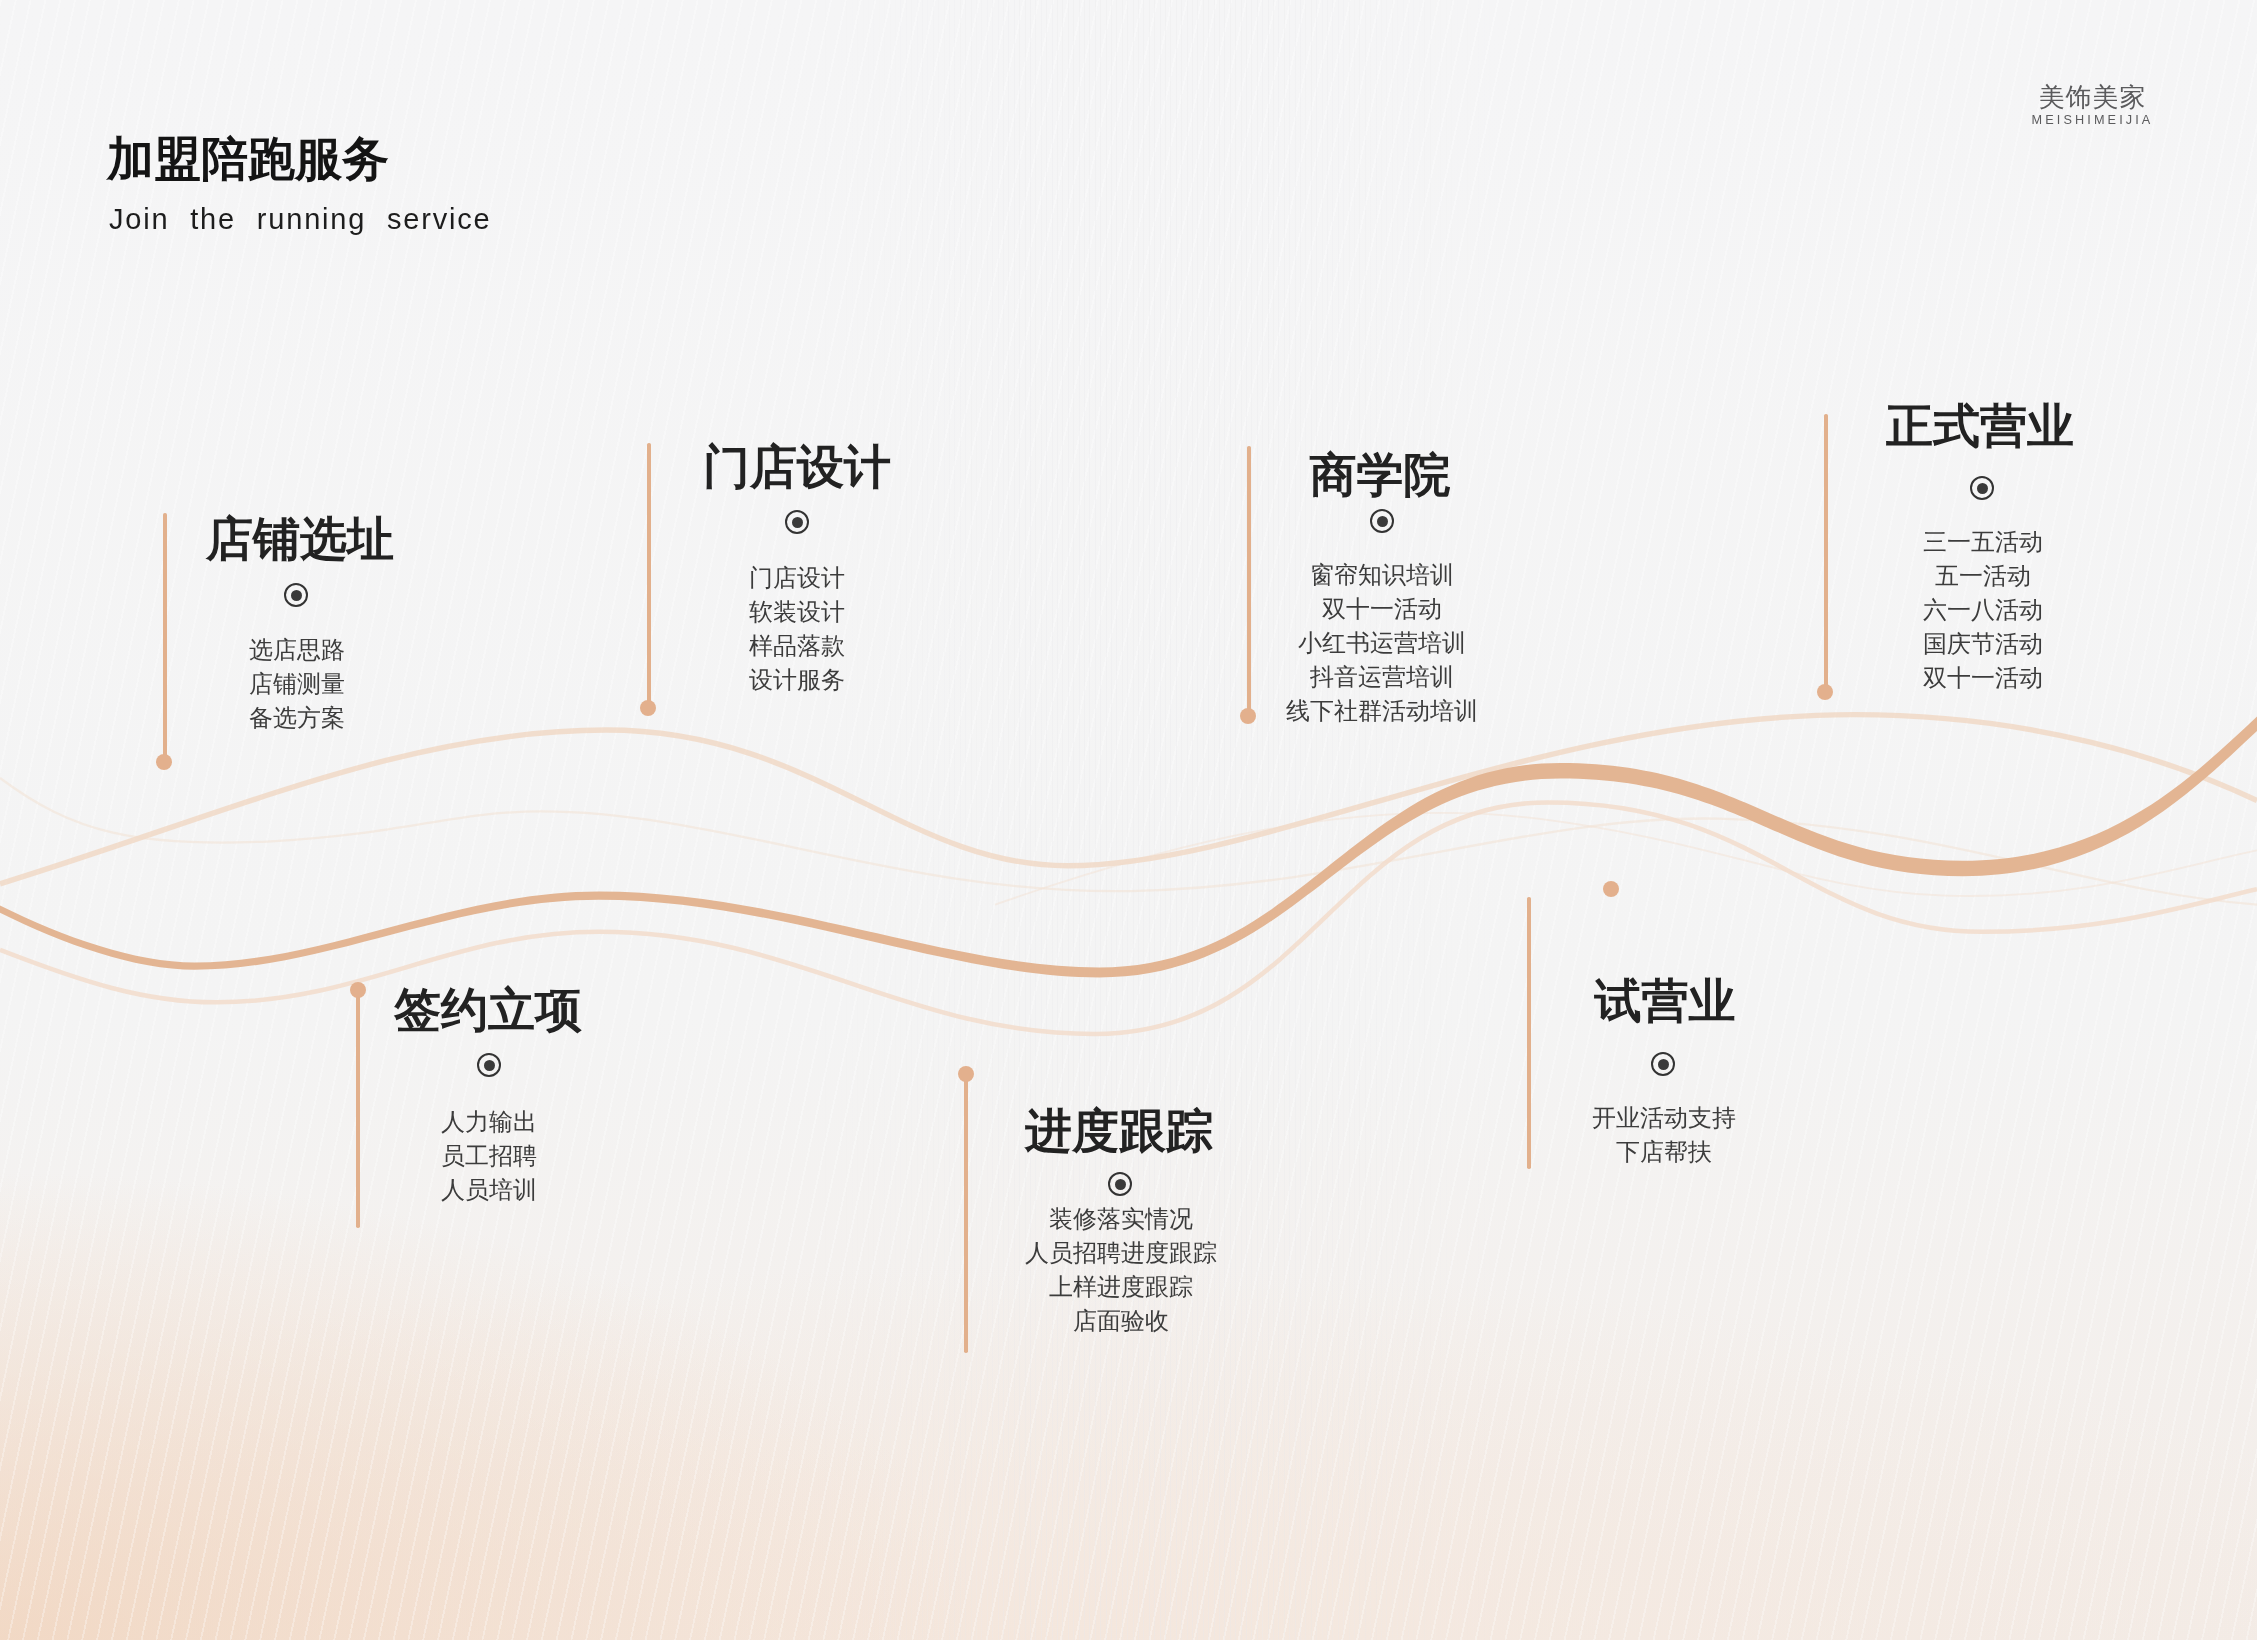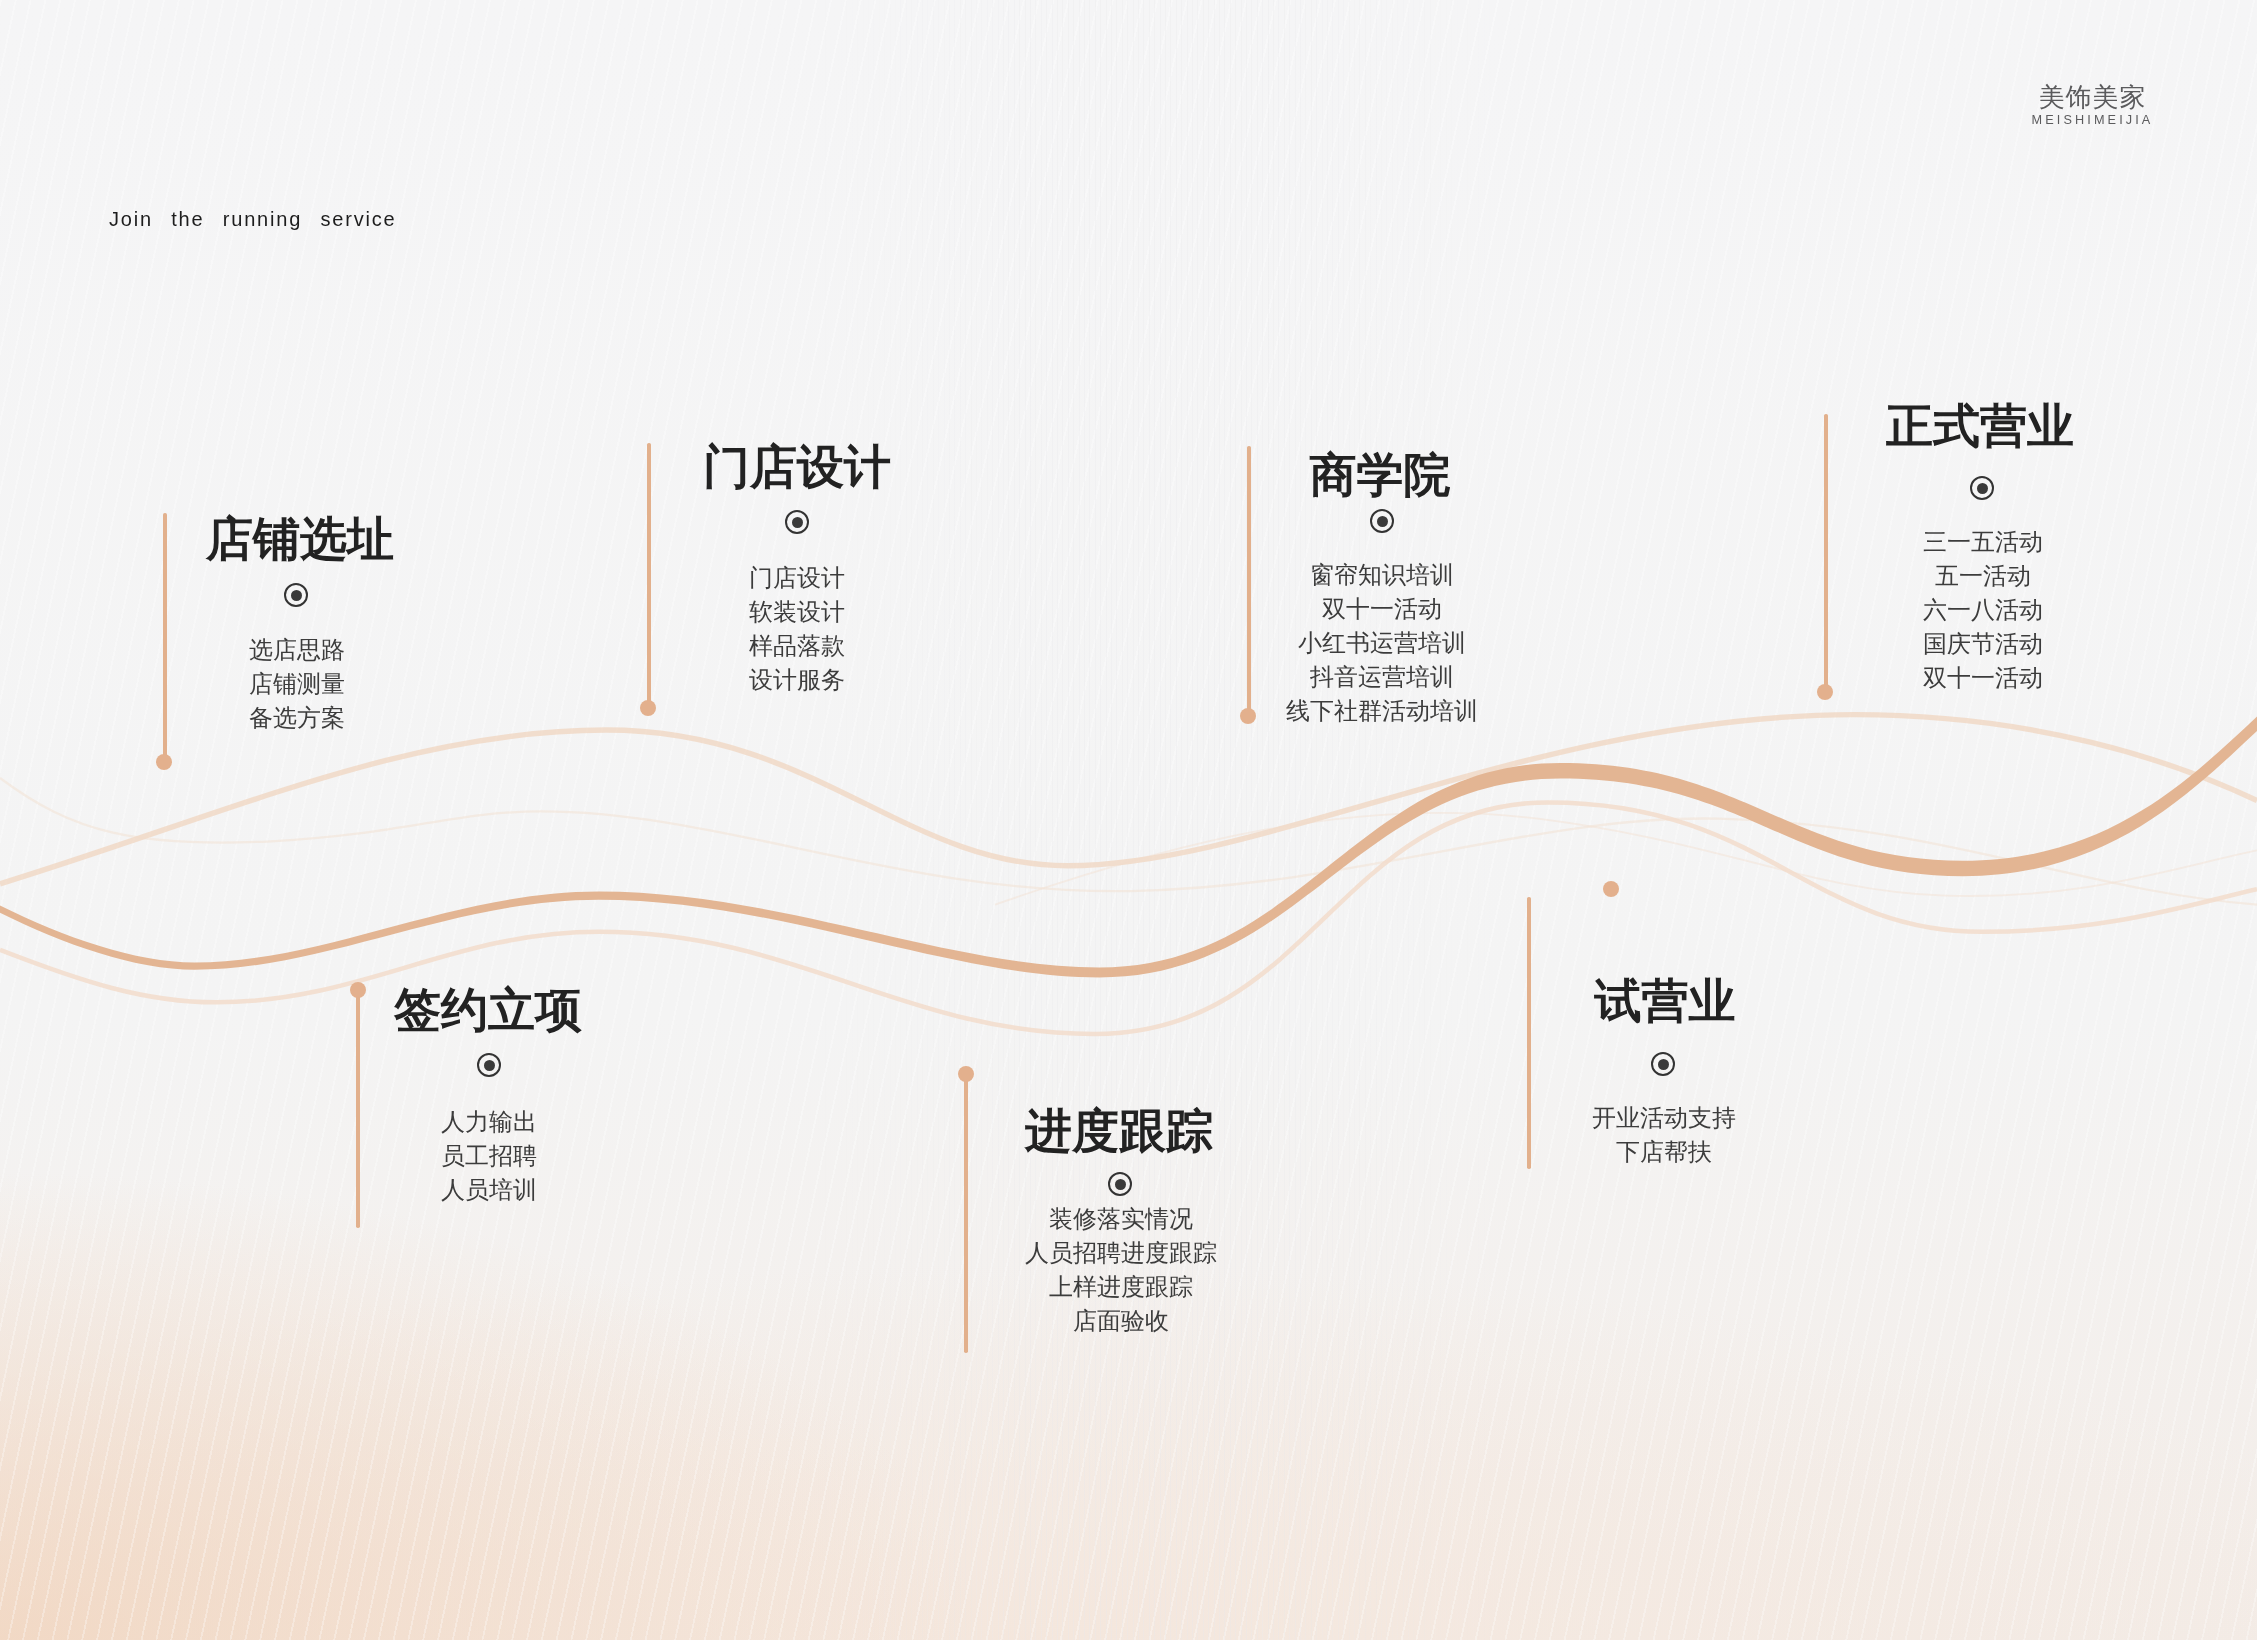--- a/index.html
+++ b/index.html
@@ -26,21 +26,21 @@
   }
   .waves { position: absolute; left: 0; top: 0; width: 2257px; height: 1641px; }
 
   .page-title {
     position: absolute; left: 107px; top: 132px;
     font-family: "DejaVu Serif", serif; font-weight: 900;
     font-size: 47px; line-height: 54px; color: #141414; white-space: nowrap;
   }
   .page-subtitle {
     position: absolute; left: 109px; top: 204px;
-    font-family: "Liberation Sans", sans-serif; font-size: 20px; line-height: 31px;
+    font-family: "Liberation Sans", sans-serif; font-size: 29px; line-height: 31px;
     letter-spacing: 1.8px; word-spacing: 11px; color: #1d1d1d; white-space: nowrap;
   }
 
   .logo { position: absolute; left: 2023px; top: 80px; width: 139px; text-align: center; color: #5b5b5d; }
   .logo-cn { font-size: 26px; line-height: 34px; font-weight: 300; letter-spacing: 0.9px; white-space: nowrap; text-align: center; }
   .logo-en { font-family: "Liberation Sans", sans-serif; font-size: 12.7px; line-height: 14.5px; letter-spacing: 3.1px; margin-top: -0.9px; white-space: nowrap; }
 
   .vline { position: absolute; width: 3.6px; background: #e2b08c; border-radius: 1.8px; }
   .dot { position: absolute; width: 16.3px; height: 16.3px; border-radius: 50%; background: #e3b08d; }
 
@@ -84,20 +84,21 @@
              C 2330 951.5, 2420 862, 2495 792
              L 2495 808
              C 2420 878, 2330 968.5, 2170 968.5
              C 1980 968.5, 1930 860.5, 1725 860.5
              C 1500 860.5, 1440 1080.5, 1215 1080.5
              C 1050 1080.5, 860 994.5, 662 994.5
              C 500 994.5, 360 1072, 215 1072
              C 150 1072, 70 1044, 0 1009 Z" fill="#e3b593"></path>
   </svg>
 
+  <div class="page-title">加盟陪跑服务</div>
   <div class="page-subtitle">Join the running service</div>
 
   <div class="logo">
     <div class="logo-cn">美饰美家</div>
     <div class="logo-en">MEISHIMEIJIA</div>
   </div>
 
   <div>
     <div class="vline" style="left:163px; top:513px; height:249px;"></div>
     <div class="dot" style="left:156px; top:754px;"></div>

